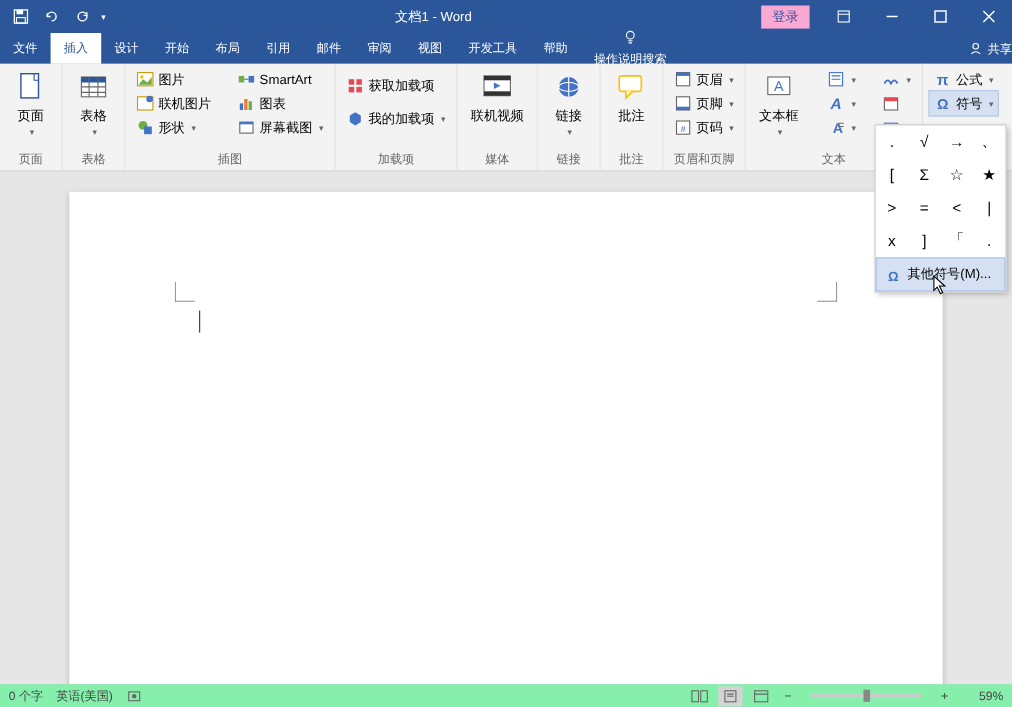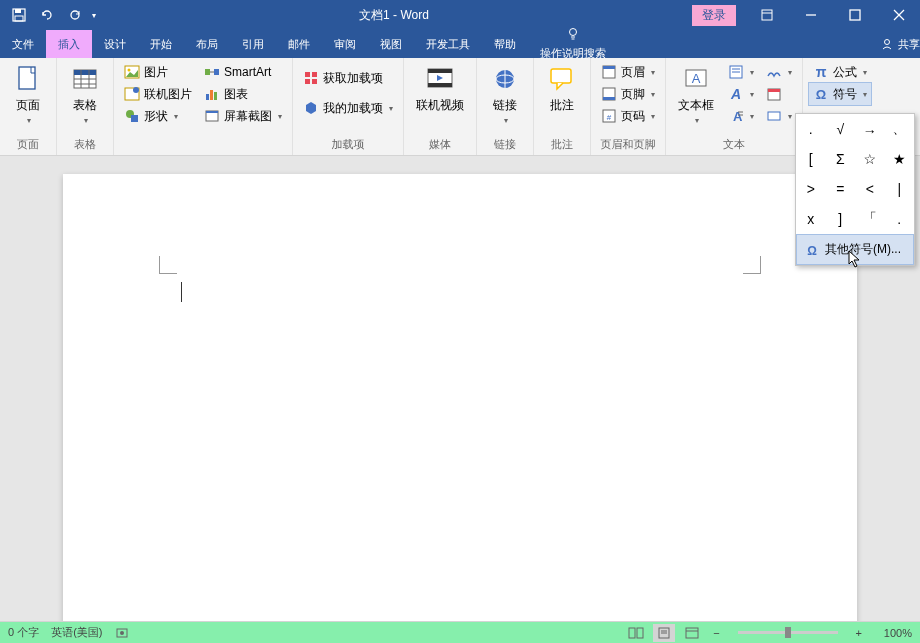--- a/index.html
+++ b/index.html
@@ -8,28 +8,28 @@
     .titlebar { height: 30px; background: #2b579a; display: flex; align-items: center; color: white; font-size: 12px; }
     .titlebar-left { display: flex; align-items: center; gap: 2px; padding-left: 6px; }
     .titlebar-btn { width: 26px; height: 24px; display: flex; align-items: center; justify-content: center; cursor: pointer; }
     .titlebar-center { flex: 1; text-align: center; }
     .titlebar-right { display: flex; align-items: center; gap: 2px; }
     .login-btn { background: #f9a8d4; color: #2b579a; padding: 2px 10px; font-size: 12px; margin-right: 8px; }
     .win-btn { width: 42px; height: 30px; display: flex; align-items: center; justify-content: center; cursor: pointer; }
     
     .tabs { height: 28px; background: #2b579a; display: flex; align-items: center; color: white; font-size: 11px; }
     .tab { padding: 0 12px; height: 28px; line-height: 28px; cursor: pointer; }
-    .tab.active { background: #f0abfc; color: #2b579a; }
+    .tab.active { background: #ffffff; color: #2b579a; }
     .tell-me { display: flex; align-items: center; gap: 5px; margin-left: 12px; flex-direction: column; }
     .share-btn { margin-left: auto; margin-right: 0; display: flex; align-items: flex-start; gap: 4px; cursor: pointer; }
     
     .ribbon { height: 98px; background: #f3f3f3; border-bottom: 1px solid #d4d4d4; display: flex; }
     .ribbon-group { border-right: 1px solid #e1e1e1; padding: 3px 6px 0; display: flex; flex-direction: column; justify-content: space-between; }
     .ribbon-group-label { text-align: center; font-size: 11px; color: #666; padding-bottom: 3px; height: 18px; }
-    .ribbon-content { display: flex; gap: 4px; align-items: flex-start; }
+    .ribbon-content { display: flex; gap: 16px; align-items: flex-start; }
     .ribbon-big-btn { display: flex; flex-direction: column; align-items: center; padding: 2px 6px; cursor: pointer; font-size: 12px; gap: 2px; }
     .ribbon-icon-lg { width: 32px; height: 32px; display: flex; align-items: center; justify-content: center; }
     .ribbon-small-btn { display: flex; align-items: center; gap: 4px; padding: 2px 4px; cursor: pointer; font-size: 12px; white-space: nowrap; height: 22px; }
     .ribbon-col { display: flex; flex-direction: column; gap: 0px; }
     .chevron { font-size: 8px; color: #666; margin-left: 2px; }
     
     .document-area { height: 465px; background: #e6e6e6; overflow: auto; position: relative; display: flex; justify-content: center; padding-top: 18px; }
     .page { width: 794px; height: 1000px; background: white; box-shadow: 0 2px 6px rgba(0,0,0,0.2); position: relative; }
     .page-corner-tl { position: absolute; top: 82px; left: 96px; width: 18px; height: 18px; border-left: 1px solid #999; border-bottom: 1px solid #999; }
     .page-corner-tr { position: absolute; top: 82px; right: 96px; width: 18px; height: 18px; border-right: 1px solid #999; border-bottom: 1px solid #999; }
@@ -218,20 +218,21 @@
         <div class="ribbon-small-btn">
             <svg width="16" height="16">
               <rect x="2" y="3" width="12" height="10" fill="#fff" stroke="#666"></rect>
               <rect x="2" y="3" width="12" height="2" fill="#4472c4"></rect>
             </svg>
             <span>屏幕截图</span>
             <span class="chevron">▾</span>
           </div>
       </div>
     </div>
+    <div class="ribbon-group-label">插图</div>
   </div>
 
   <div class="ribbon-group">
     <div class="ribbon-content">
       <div class="ribbon-col" style="gap:8px;padding-top:6px">
         <div class="ribbon-small-btn">
             <svg width="16" height="16">
               <rect x="2" y="2" width="5" height="5" fill="#e74856"></rect>
               <rect x="9" y="2" width="5" height="5" fill="#e74856"></rect>
               <rect x="2" y="9" width="5" height="5" fill="#e74856"></rect>
@@ -485,15 +486,15 @@
         <svg width="14" height="12">
           <rect x="1" y="1" width="12" height="10" fill="none" stroke="#666"></rect>
           <line x1="1" y1="4" x2="13" y2="4" stroke="#666"></line>
         </svg>
       </div>
     <span style="cursor:pointer;padding:0 4px">−</span>
     <div class="zoom-slider">
         <div class="zoom-thumb"></div>
       </div>
     <span style="cursor:pointer;padding:0 4px">+</span>
-    <span style="min-width:40px;text-align:right">100%</span>
+    <span style="min-width:40px;text-align:right">59%</span>
   </div>
 </div>
 
 </body></html>

